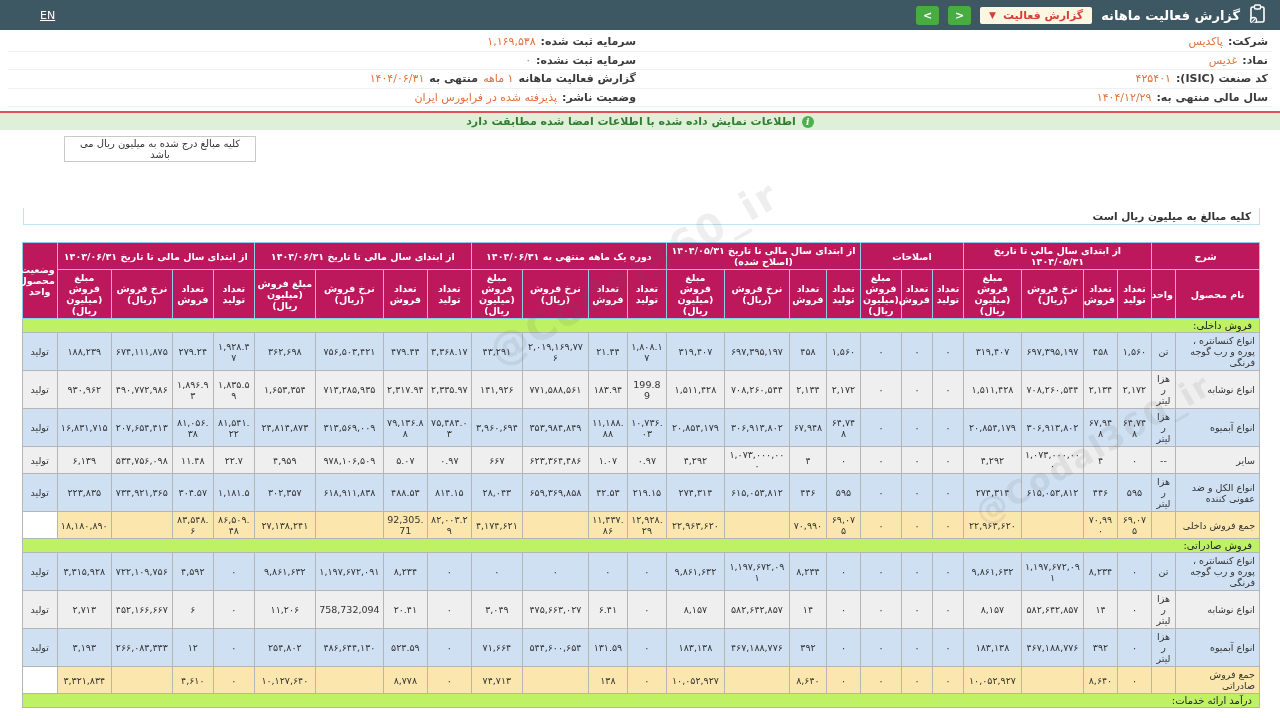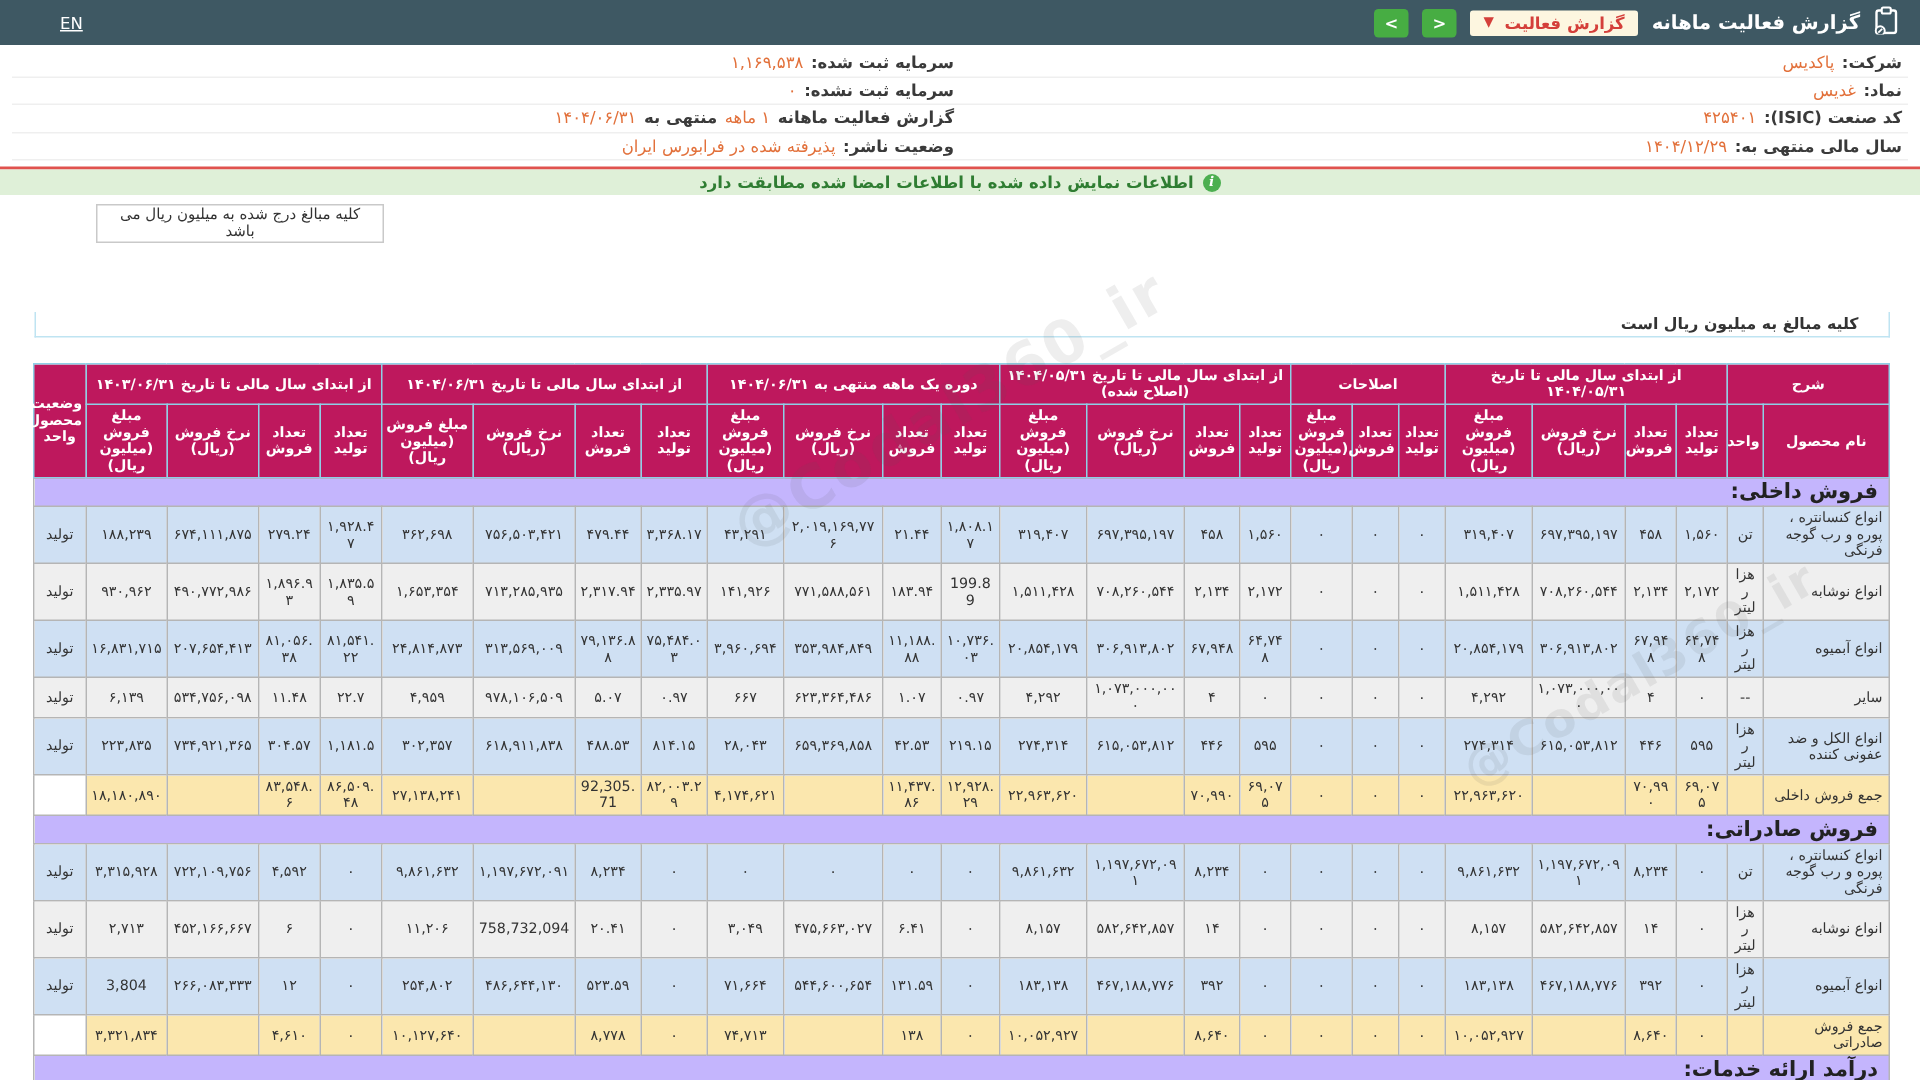--- a/index.html
+++ b/index.html
@@ -30,33 +30,33 @@
     direction:rtl; gap:6px; font-size:11px; font-weight:bold; color:#2f7d32; }
   .info-icon { width:12px; height:12px; border-radius:50%; background:#4caf50; color:#fff;
     font-size:9px; line-height:12px; text-align:center; font-style:italic; font-family:"DejaVu Serif",serif; }
   .unit-note { margin:6px 0 0 64px; width:192px; border:1px solid #c9c9c9; font-size:10px;
     color:#333; text-align:center; padding:1px 4px; direction:rtl; background:#fff; }
 
   
   .table-section { margin:46px 20px 0 23px; direction:rtl; }
   .blue-title { background:#1da1cc; color:#fff; font-weight:bold; font-size:11px; padding:2px 8px; }
   .blue-sub { border:1px solid #bfe4f2; border-top:none; font-size:10.5px; font-weight:bold;
-    color:#333; padding:2px 20px; background:#fff; }
+    color:#333; padding:2px 8px; background:#fff; }
   table { width:100%; border-collapse:collapse; table-layout:fixed; margin-top:17px; }
   th { background:#be185d; color:#fff; font-size:9.5px; font-weight:bold;
     border:1px solid #8ecfe6; padding:2px 2px; text-align:center; }
   td { border:1px solid #b5b5b5; font-size:9.5px; color:#333; text-align:center;
     padding:2px 3px; overflow:hidden; word-wrap:break-word; }
   tr.row-blue  td { background:#cfe0f3; }
   tr.row-white td { background:#efefef; }
   td.yellow { background:#fbe7ae; }
   tr.total-row td { background:#fbe7ae; }
   tr.total-row td.status-cell { background:#fff; }
-  tr.section-row td { background:#c4b5fd; font-weight:bold; text-align:right;
-    font-size:14px; padding:1px 7px; color:#222; }
+  tr.section-row td { background:#bef264; font-weight:normal; text-align:right;
+    font-size:10px; padding:1px 7px; color:#222; }
   td.name-cell { text-align:right; padding-right:4px; }
   td.num-cell { direction:ltr; unicode-bidi:embed; }
   .watermark { position:absolute; transform:rotate(-30deg); font-weight:bold;
     color:rgba(90,90,90,0.10); letter-spacing:2px; pointer-events:none; direction:ltr; z-index:5; }
   .wm1 { top:250px; left:470px; font-size:40px; }
   .wm2 { top:430px; left:960px; font-size:32px; }
 </style>
 </head>
 <body>
 
@@ -456,21 +456,21 @@
             <td class="num-cell">۱۳۱.۵۹</td>
             <td class="num-cell yellow">۵۴۴,۶۰۰,۶۵۴</td>
             <td class="num-cell">۷۱,۶۶۴</td>
             <td class="num-cell yellow">۰</td>
             <td class="num-cell yellow">۵۲۳.۵۹</td>
             <td class="num-cell yellow">۴۸۶,۶۴۴,۱۳۰</td>
             <td class="num-cell yellow">۲۵۴,۸۰۲</td>
             <td class="num-cell">۰</td>
             <td class="num-cell">۱۲</td>
             <td class="num-cell yellow">۲۶۶,۰۸۳,۳۳۳</td>
-            <td class="num-cell">3,804</td>
+            <td class="num-cell">۳,۱۹۳</td>
             <td class="status-cell">تولید</td>
           </tr>
           <tr class="total-row">
             <td class="name-cell">جمع فروش صادراتی</td>
             <td></td>
             <td class="num-cell">۰</td>
             <td class="num-cell">۸,۶۴۰</td>
             <td class="num-cell"></td>
             <td class="num-cell">۱۰,۰۵۲,۹۲۷</td>
             <td class="num-cell">۰</td>

